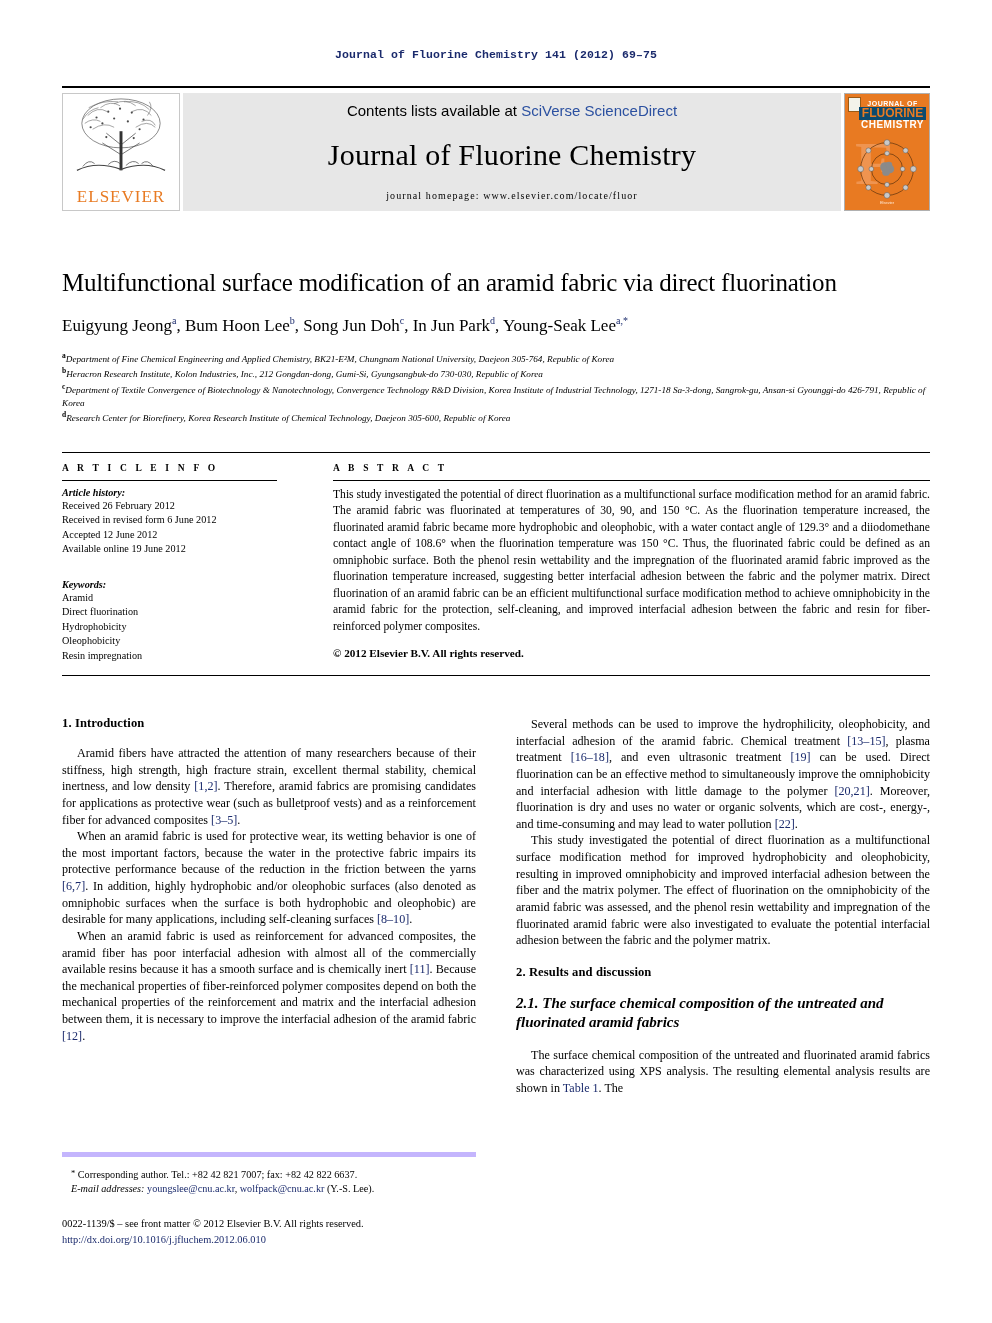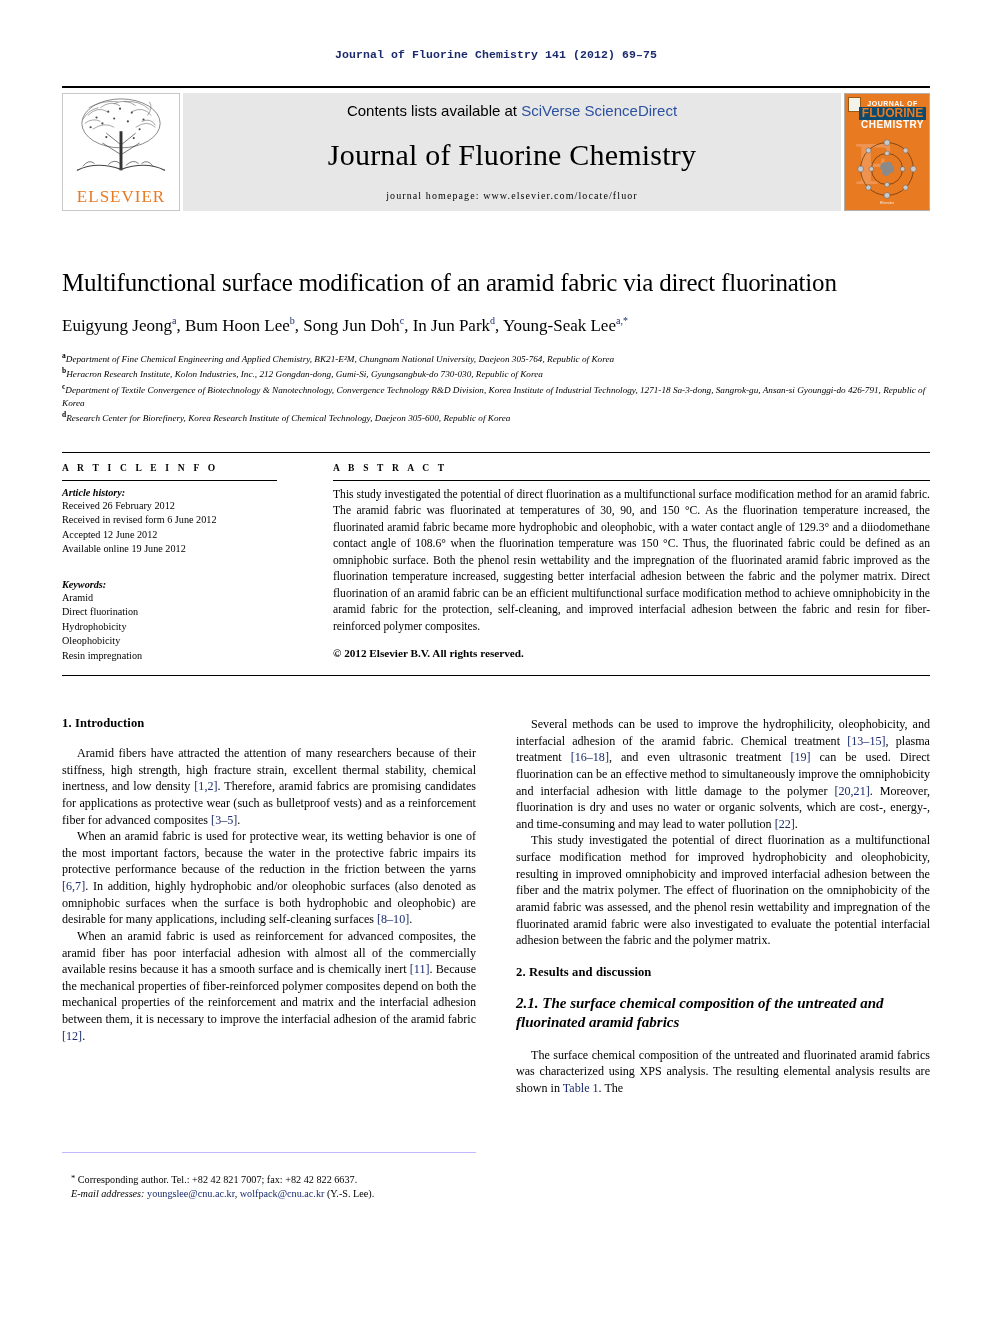--- a/index.html
+++ b/index.html
@@ -283,22 +283,22 @@
   }
   .ref { color: #1a2a6c; }
   .lnk { color: #1a2a6c; }
 
   
   .footnote {
     position: absolute;
     left: 62px;
     top: 1152px;
     width: 414px;
-    border-top: 1px solid #c4b5fd;
-    padding-top: 20px;
+    border-top: 5px solid #c4b5fd;
+    padding-top: 11px;
   }
   .fn-line {
     font-family: "Liberation Serif", serif;
     font-size: 10.2px;
     line-height: 1.4;
     text-indent: 9px;
   }
   .fn-line sup { vertical-align: baseline; position: relative; top: -2px; }
   .fn-email { font-style: italic; }
   .imprint {
@@ -474,14 +474,18 @@
       <p class="para"><span>The surface chemical composition of the untreated and fluorinated aramid fabrics was characterized using XPS analysis. The resulting elemental analysis results are shown in </span><span class="lnk">Table 1</span><span>. The</span></p>
     </div>
 
   </div>
 
   <div class="footnote">
     <div class="fn-line"><sup>*</sup> <span>Corresponding author. Tel.: +82 42 821 7007; fax: +82 42 822 6637.</span></div>
     <div class="fn-line"><span class="fn-email">E-mail addresses:</span> <span class="lnk">youngslee@cnu.ac.kr</span>, <span class="lnk">wolfpack@cnu.ac.kr</span> <span>(Y.-S. Lee).</span></div>
   </div>
 
+  <div class="imprint">
+    <div>0022-1139/$ – see front matter © 2012 Elsevier B.V. All rights reserved.</div>
+    <div class="doi">http://dx.doi.org/10.1016/j.jfluchem.2012.06.010</div>
+  </div>
 
 </div>
 
 </body></html>

